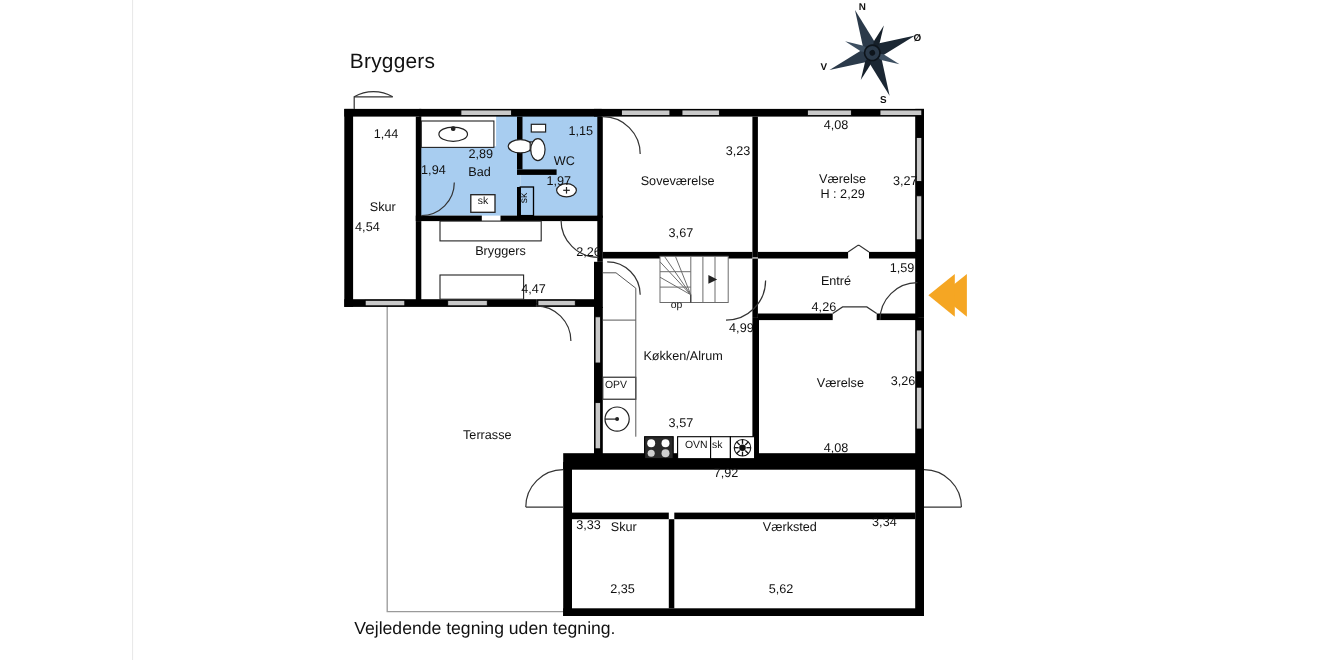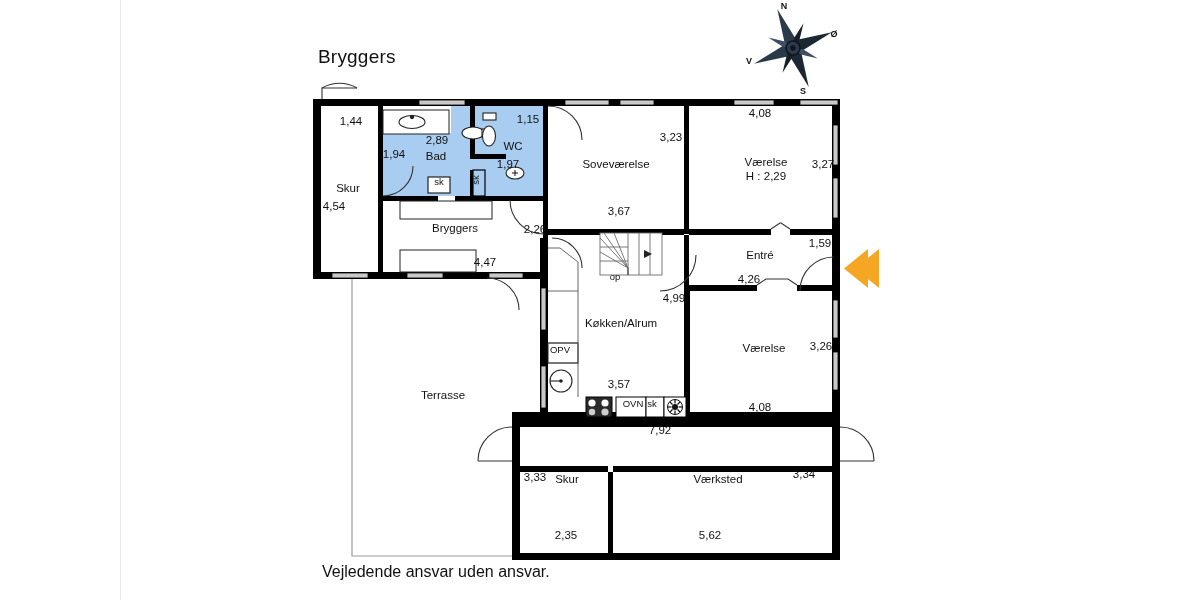--- a/index.html
+++ b/index.html
@@ -60,21 +60,21 @@
   .compass-letter { font-size: 9px; font-weight: bold; fill: #111111; }
 </style>
 </head>
 <body>
 
 <div id="stage">
 
   <div class="page-divider"></div>
 
   <div id="plan-title">Bryggers</div>
-  <div id="plan-disclaimer">Vejledende ansvar uden ansvar.</div>
+  <div id="plan-disclaimer">Vejledende tegning uden tegning.</div>
 
   <svg id="floorplan" viewBox="0 0 1200 600">
 
     <g>
       <path d="M 352,276 L 352,556 L 512,556" fill="none" stroke="#9a9a9a" stroke-width="1.2"></path>
       <path d="M 352,276 L 540,276" fill="none" stroke="#9a9a9a" stroke-width="1.2"></path>
     </g>
 
     <g>
       <rect x="381" y="103" width="92" height="93" fill="#a8cdf0"></rect>

